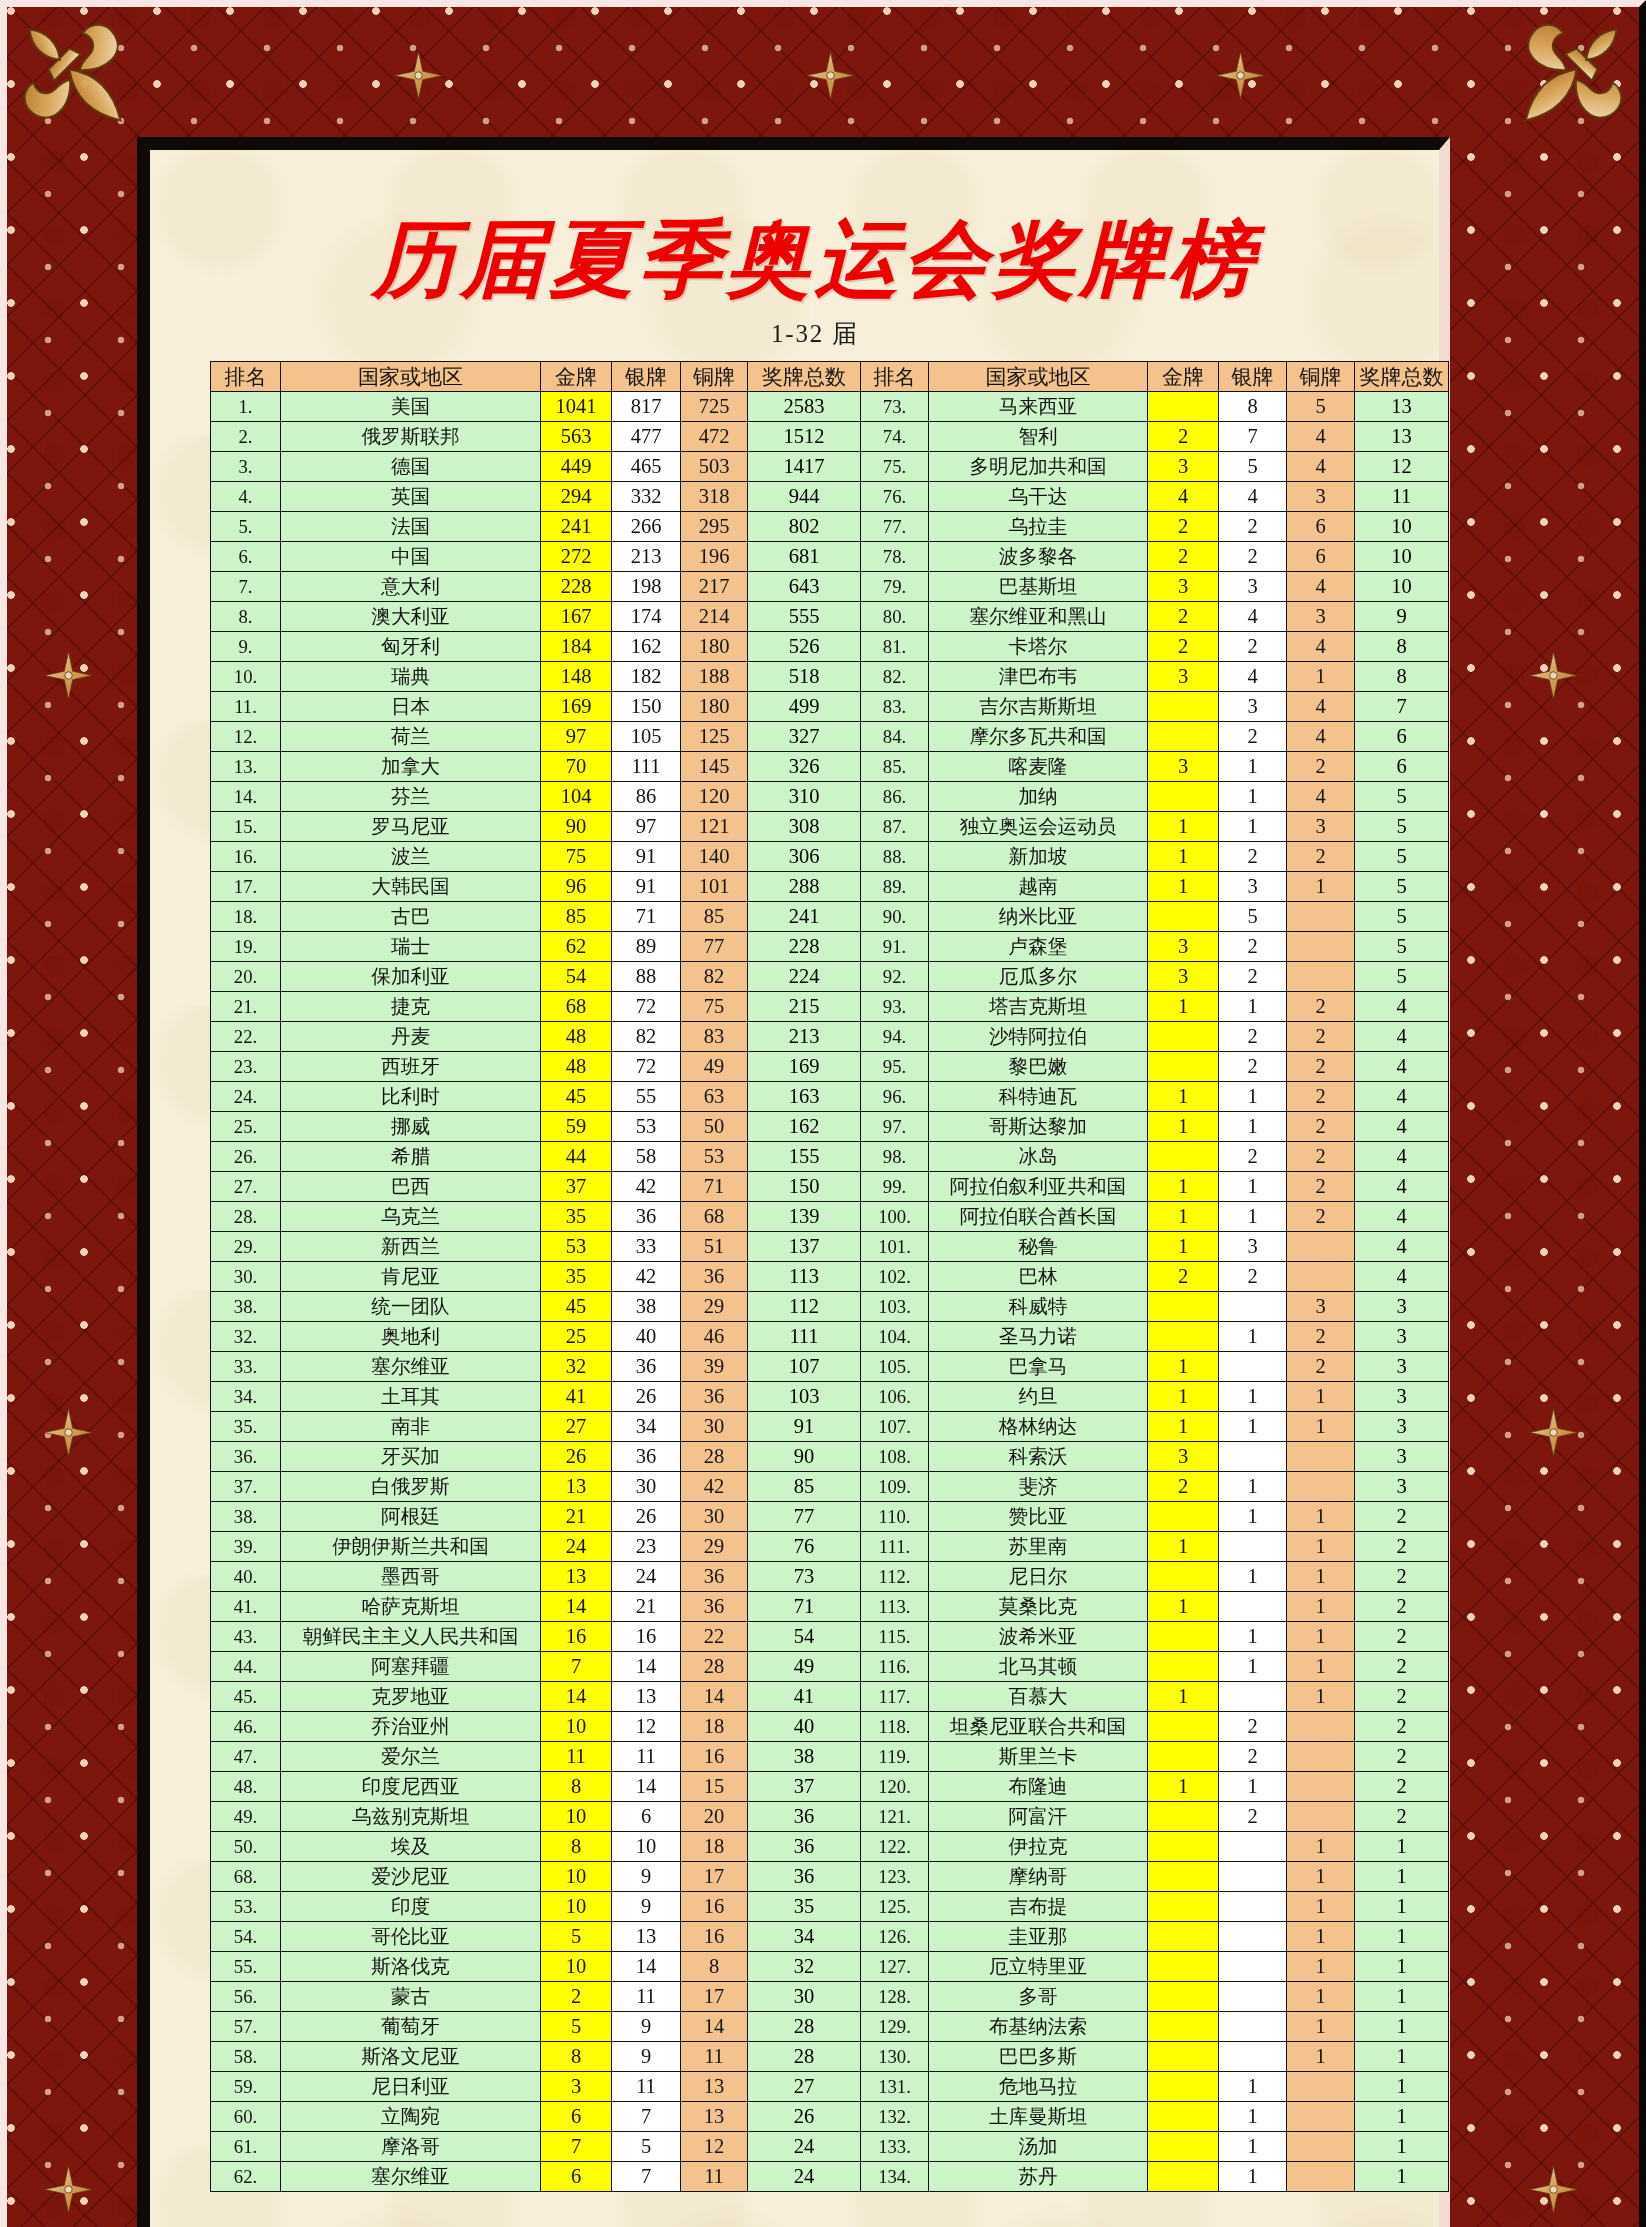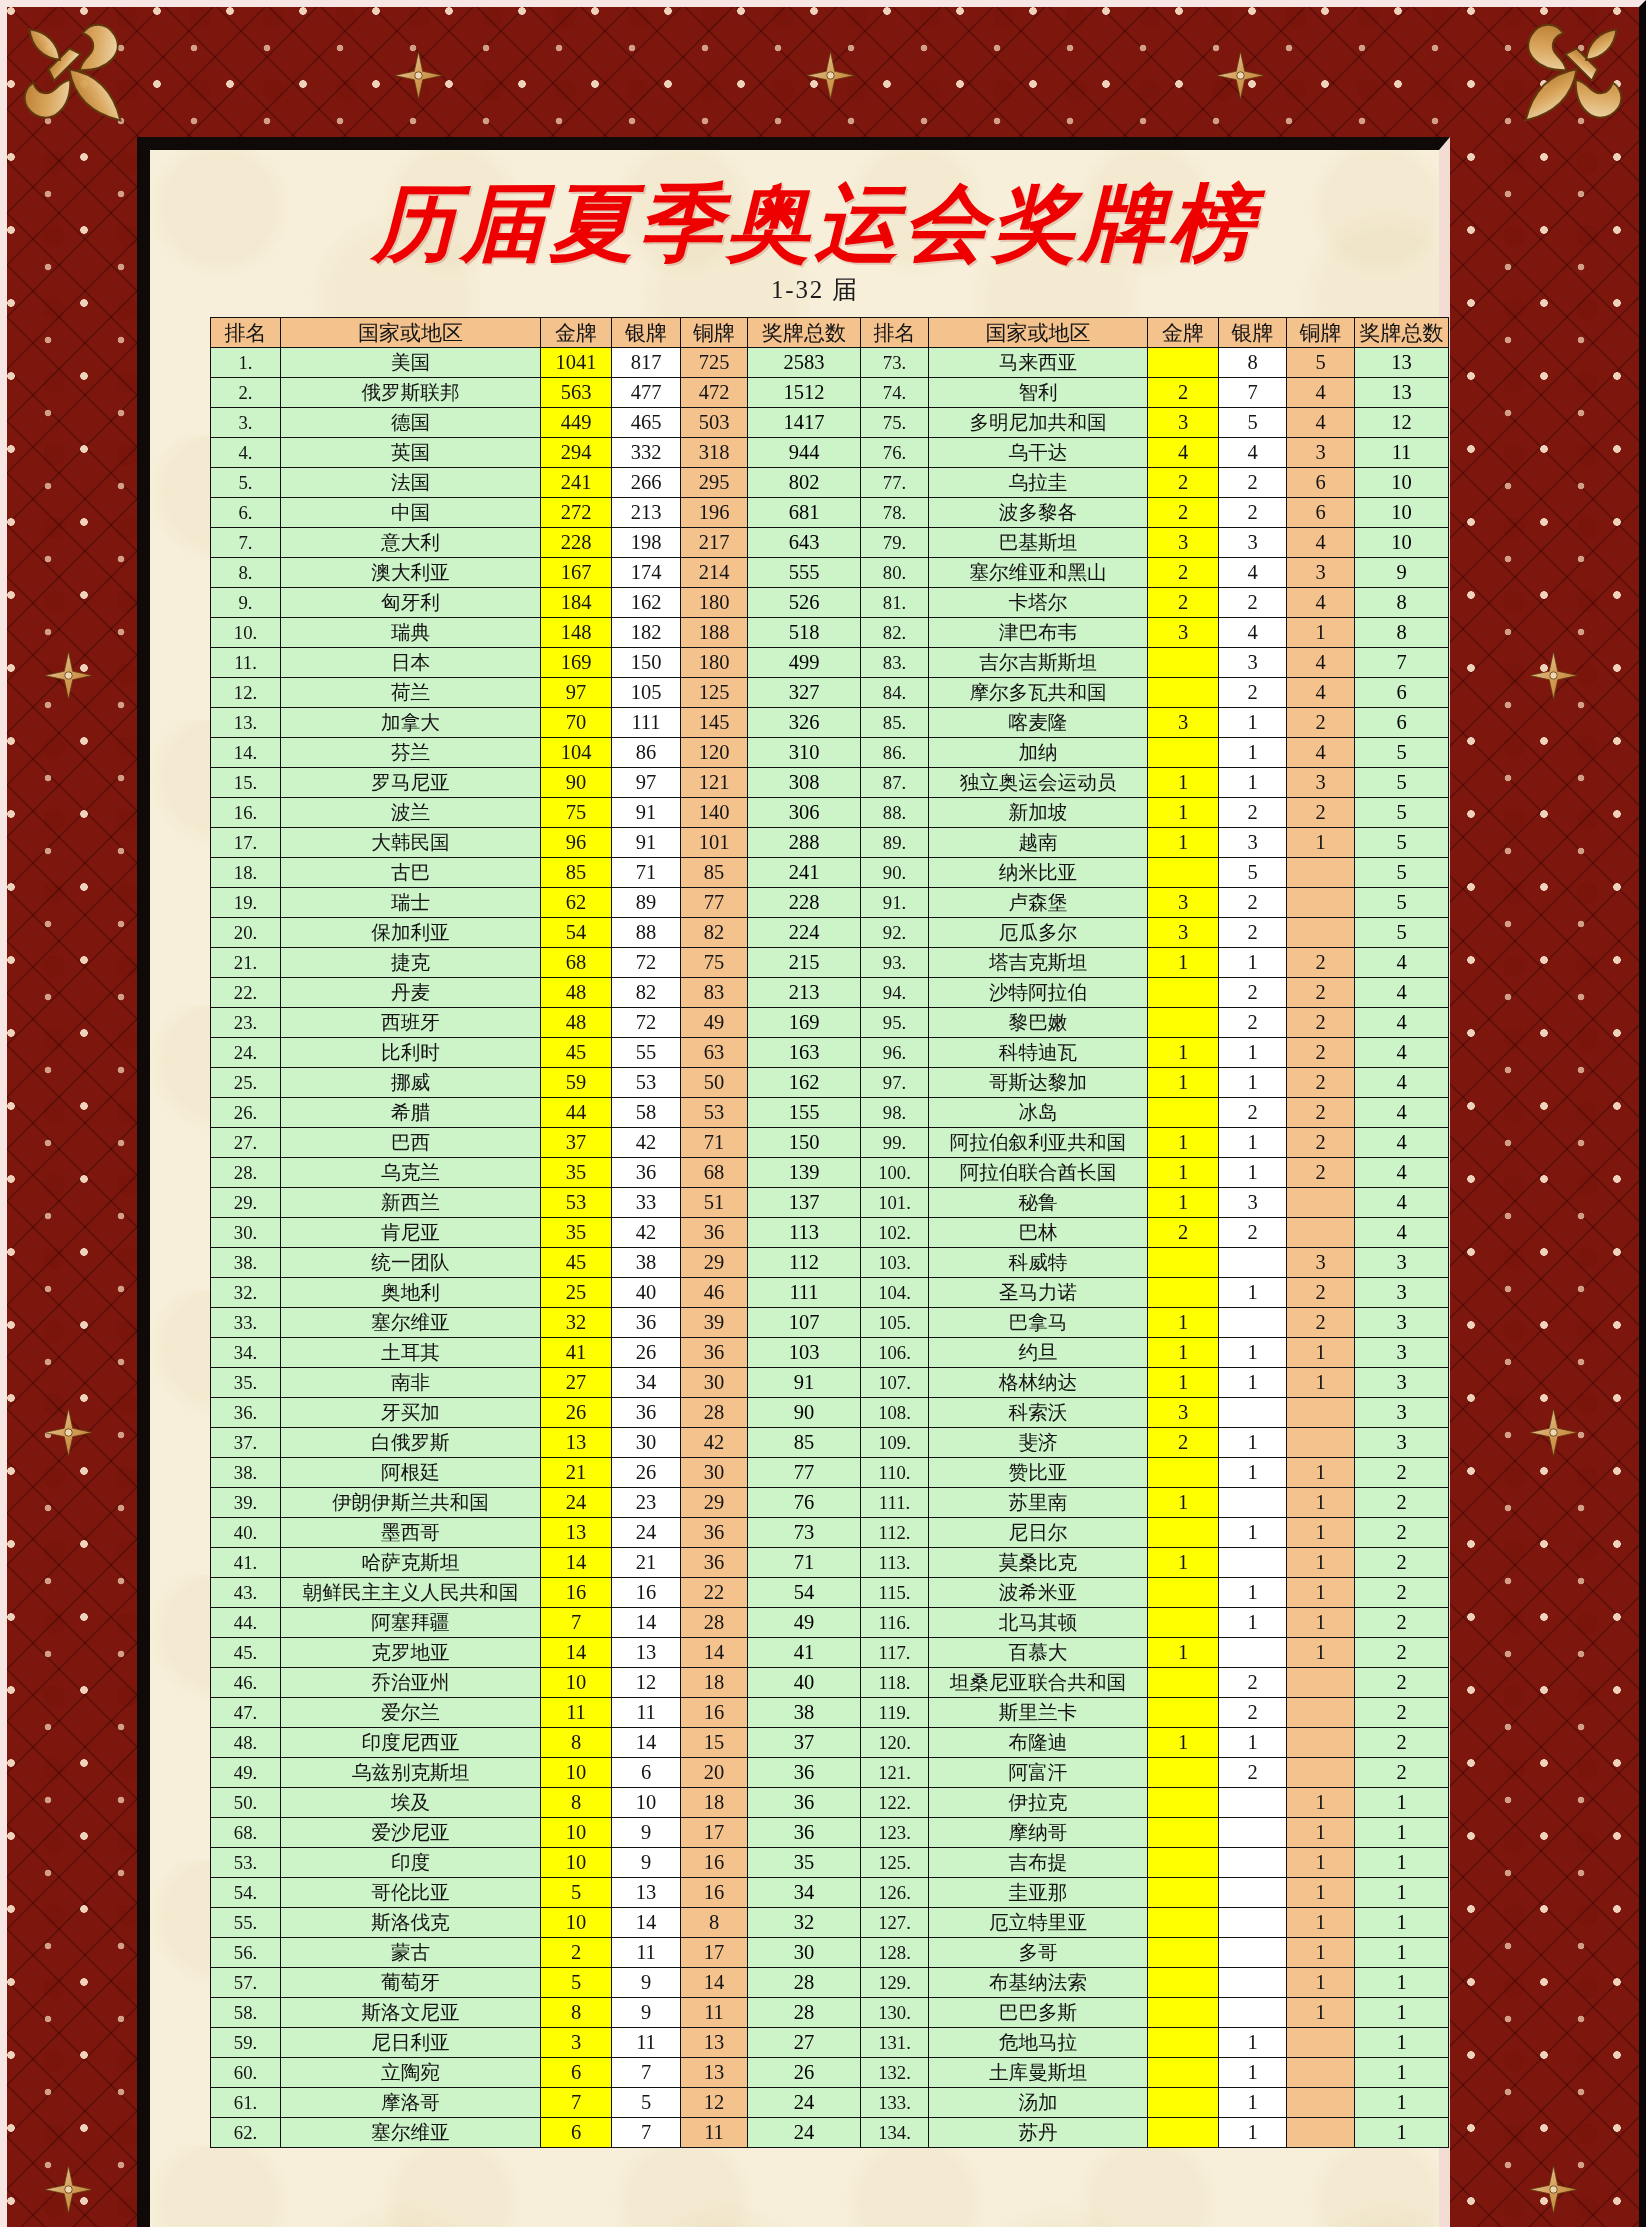--- a/index.html
+++ b/index.html
@@ -43,26 +43,26 @@
     background-size:232px 285px, 330px 249px;
     padding:0 19px 0 60px;box-sizing:border-box;
   }
   
   .corner{position:absolute;width:134px;height:134px;opacity:.95;}
   .c-tl{left:0.9px;top:0.9px;transform:rotate(135deg);}
   .c-tr{right:0.9px;top:0.9px;transform:rotate(-135deg);}
   .star{position:absolute;width:53px;height:53px;opacity:.9;}
   
   .title{
-    margin:26px 0 0 0;text-align:center;
+    margin:62px 0 0 0;text-align:center;
     font-size:84px;line-height:1.15;font-weight:bold;font-style:italic;
     color:var(--title-red);letter-spacing:4.5px;
     text-shadow:1.8px 2.2px 0 rgba(140,20,10,.18);
   }
-  .subtitle{text-align:center;font-size:25px;color:#1c1c1c;letter-spacing:1.8px;}
+  .subtitle{margin-top:8px;text-align:center;font-size:25px;color:#1c1c1c;letter-spacing:1.8px;}
   table.medals{
     border-collapse:collapse;table-layout:fixed;
     width:1238px;margin-top:11.6px;
     border:1.8px solid var(--grid);
   }
   th,td{
     border:1.3px solid var(--grid);
     height:29px;padding:0;text-align:center;vertical-align:middle;
     font-size:20.5px;color:#141414;overflow:hidden;white-space:nowrap;
   }

